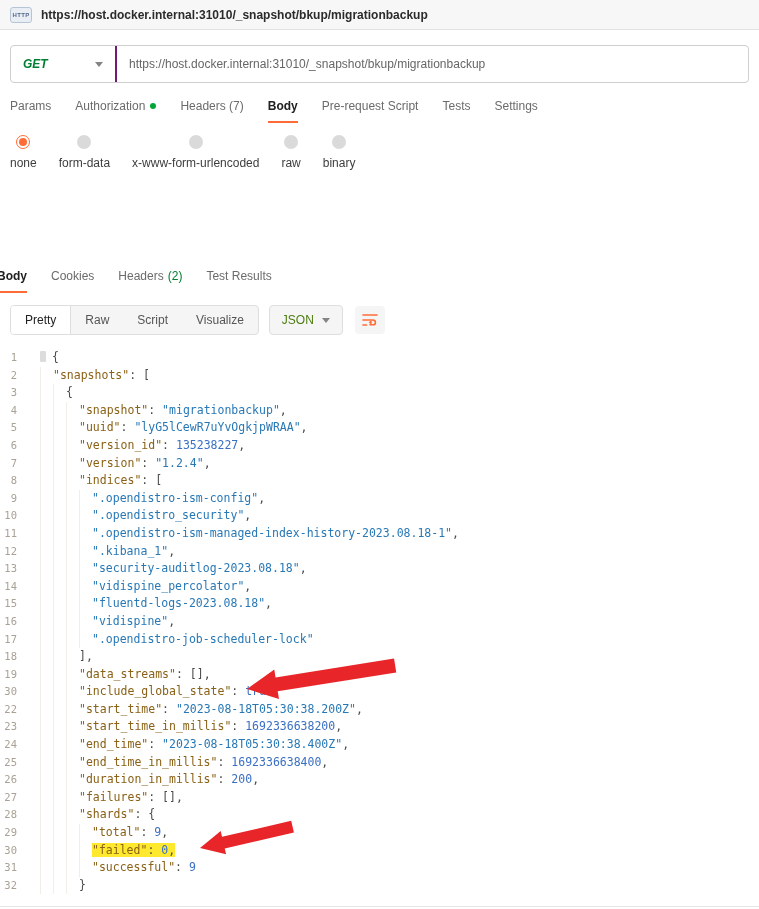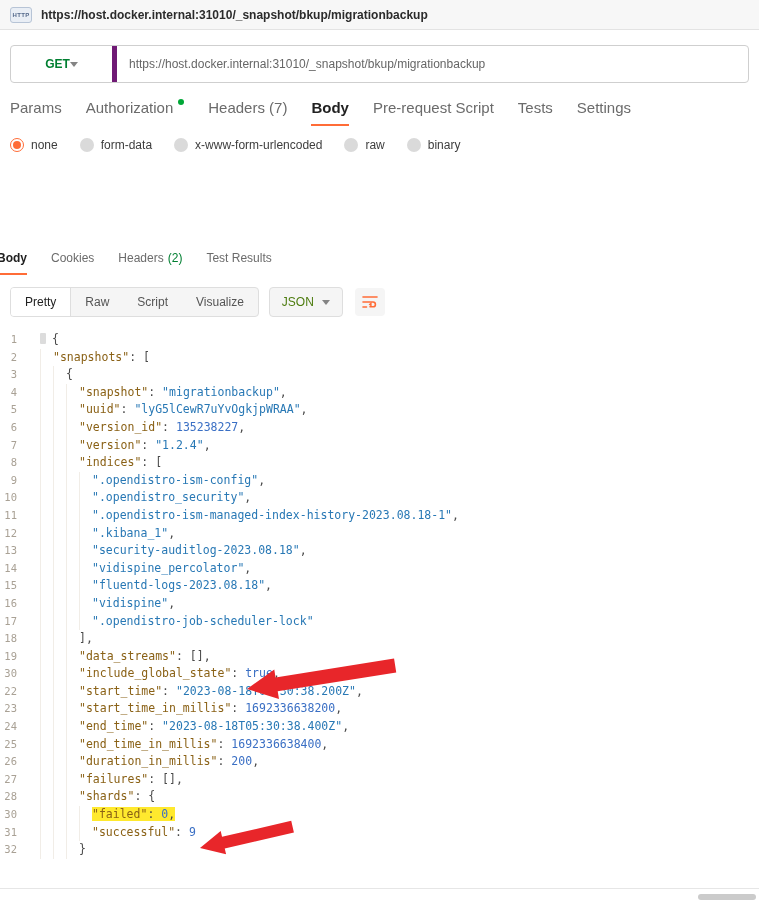--- a/index.html
+++ b/index.html
@@ -18,40 +18,40 @@
     border:1px solid #b7c4d6; display:flex; align-items:center; justify-content:center;
   }
   .http-badge-txt{ font-size:6px; font-weight:bold; color:#53688a; letter-spacing:.3px; }
   .topbar-url{ font-size:12px; font-weight:bold; color:#2b2b2b; }
   
   .req-row{
     margin:15px 10px 0; height:38px; display:flex;
     border:1px solid #cfcfcf; border-radius:4px; background:#fff;
   }
   .method{
-    width:106px; flex:none; display:flex; align-items:center; justify-content:center;
-    padding:0 12px; border-right:5px solid #701a75; cursor:pointer;
+    width:106px; flex:none; display:flex; align-items:center; justify-content:space-between;
+    padding:0 12px; border-right:2px solid #701a75; cursor:pointer;font-style:italic;
   }
   .method-label{ color:#007f31; font-weight:bold; font-size:12px; }
   .caret{ width:0; height:0; border-left:4px solid transparent; border-right:4px solid transparent; border-top:5px solid #848484; }
   .url-input{
     flex:1; border:none; outline:none; padding:0 12px; font-size:12px; color:#666;
     font-family:"Liberation Sans",sans-serif; background:transparent;
   }
   
   .tabs{ margin:16px 10px 0; display:flex; gap:24px; align-items:flex-end; }
   .tab{
-    font-size:15px; color:#6b6b6b; padding-bottom:8px; border-bottom:2px solid transparent;
-    cursor:pointer; display:flex; align-items:flex-start; gap:5px; white-space:nowrap;
+    font-size:12px; color:#6b6b6b; padding-bottom:8px; border-bottom:2px solid transparent;
+    cursor:pointer; display:flex; align-items:center; gap:5px; white-space:nowrap;
   }
   .tab.active{ color:#212121; font-weight:bold; border-bottom-color:#ff6c37; }
   .dot{ width:6px; height:6px; border-radius:50%; background:#00a737; }
   
   .radio-row{ margin:12px 10px 0; display:flex; gap:22px; align-items:center; }
-  .radio-item{ display:flex; gap:7px; align-items:center; font-size:12px; color:#3d3d3d; cursor:pointer; }
+  .radio-item{ display:flex; gap:7px; align-items:center; font-size:12px; color:#3d3d3d; cursor:pointer;flex-direction:column; }
   .radio{ width:14px; height:14px; border-radius:50%; background:#dadada; position:relative; flex:none; }
   .radio.selected{ background:#fff; border:1px solid #ff6c37; }
   .radio.selected::after{ content:""; position:absolute; inset:2px; border-radius:50%; background:#ff6c37; }
   .spacer{ height:99px; }
   
   .resp-tabs{ margin:0 10px 0 -3px; display:flex; gap:24px; align-items:flex-end; }
   .rtab{
     font-size:12px; color:#6b6b6b; padding-bottom:8px; border-bottom:2px solid transparent;
     cursor:pointer; display:flex; gap:4px; white-space:nowrap;
   }
@@ -455,20 +455,30 @@
       <div class="cl">
         <span class="ln">28</span>
         <span class="ct">
           <span class="ig"></span>
           <span class="ig"></span>
           <span class="ig"></span>
           <span class="tx"><span class="tk k">"shards"</span><span class="tk p">: {</span></span>
         </span>
       </div>
       <div class="cl">
+        <span class="ln">29</span>
+        <span class="ct">
+          <span class="ig"></span>
+          <span class="ig"></span>
+          <span class="ig"></span>
+          <span class="ig"></span>
+          <span class="tx"><span class="tk k">"total"</span><span class="tk p">: </span><span class="tk n">9</span><span class="tk p">,</span></span>
+        </span>
+      </div>
+      <div class="cl">
         <span class="ln">30</span>
         <span class="ct">
           <span class="ig"></span>
           <span class="ig"></span>
           <span class="ig"></span>
           <span class="ig"></span>
           <span class="tx"><span class="tk k hl">"failed"</span><span class="tk p hl">: </span><span class="tk n hl">0</span><span class="tk p hl">,</span></span>
         </span>
       </div>
       <div class="cl">

